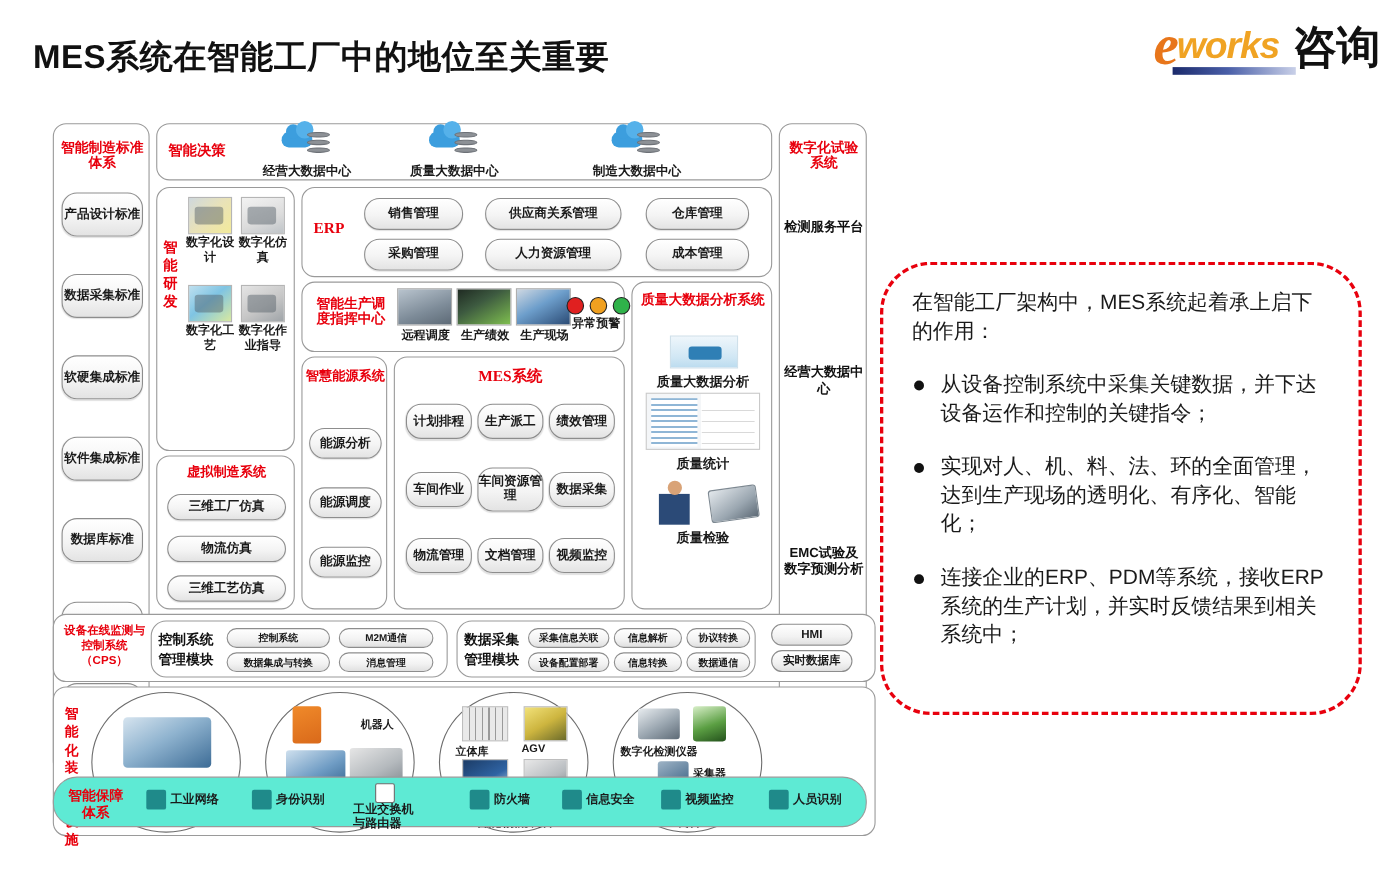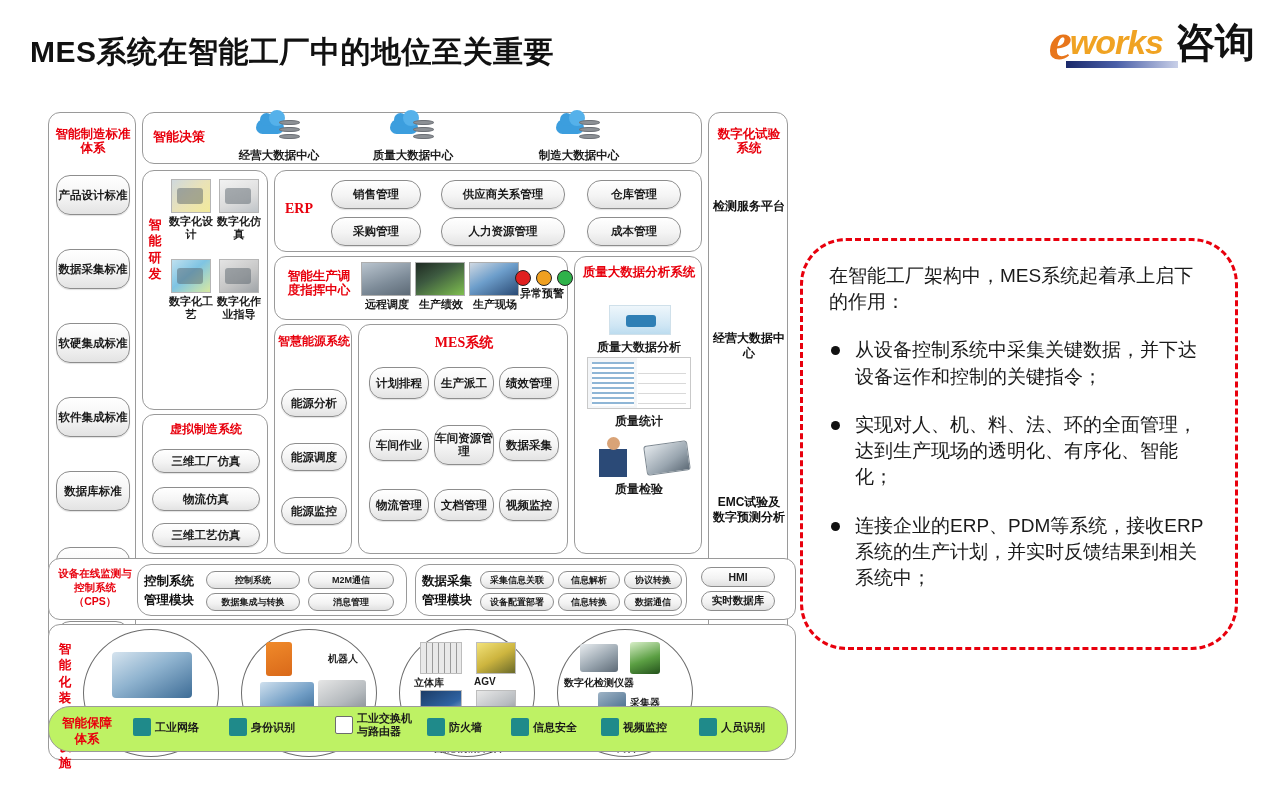--- a/index.html
+++ b/index.html
@@ -234,21 +234,21 @@
   }
   .circ-cap{ position:absolute; bottom:8px; left:0; width:136px; text-align:center;
     font-size:12px; font-weight:bold; line-height:1.2; }
   .eq-sub{ position:absolute; font-size:10px; font-weight:bold; text-align:left; }
   .eq-img{ position:absolute; border:1px solid #bdbdbd; }
   .eq-plain{ position:absolute; }
 
   
   #sec-bar{
     position:absolute; left:48px; top:706px; width:740px; height:46px;
-    border:1px solid #9a9a9a; border-radius:22px; background:#bef264;
+    border:1px solid #9a9a9a; border-radius:22px; background:#5eead4;
   }
   #sec-label{ position:absolute; left:10px; top:8px; width:56px;
     font-size:12.5px; line-height:1.3; }
   .sec-item{ position:absolute; top:11px; display:flex; align-items:center; }
   .sec-ic{ width:18px; height:18px; margin-right:4px; position:relative;
     background:#1f8a8a; border-radius:2px; flex:0 0 auto; }
   .sec-tx{ font-size:11px; font-weight:bold; line-height:1.15; white-space:nowrap; }
 
   
   #callout{
@@ -514,21 +514,21 @@
 <div id="sec-bar">
   <div class="red-title" id="sec-label">智能保障体系</div>
   <div class="sec-item" style="left:84px;">
     <span class="sec-ic"></span>
     <span class="sec-tx">工业网络</span>
   </div>
   <div class="sec-item" style="left:180px;">
     <span class="sec-ic"></span>
     <span class="sec-tx">身份识别</span>
   </div>
-  <div class="sec-item" style="left:286px; top:5px;">
+  <div class="sec-item" style="left:272px; top:5px;flex-direction:column;">
     <span class="sec-ic" style="background:#fff; border:1px solid #6d6d6d;"></span>
     <span class="sec-tx" style="white-space:normal; width:62px;">工业交换机与路由器</span>
   </div>
   <div class="sec-item" style="left:378px;">
     <span class="sec-ic"></span>
     <span class="sec-tx">防火墙</span>
   </div>
   <div class="sec-item" style="left:462px;">
     <span class="sec-ic"></span>
     <span class="sec-tx">信息安全</span>

